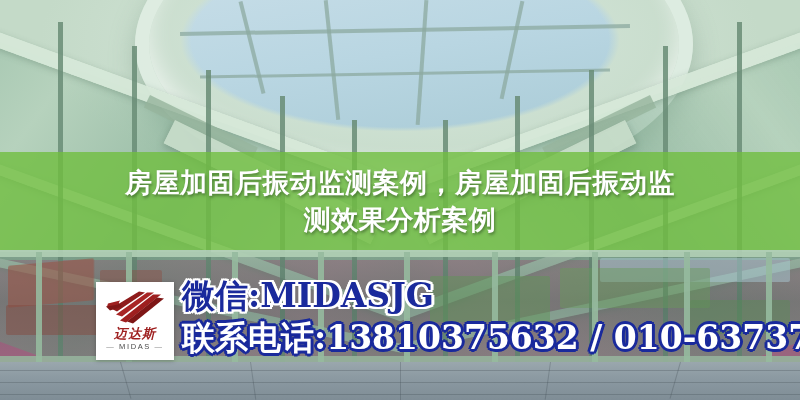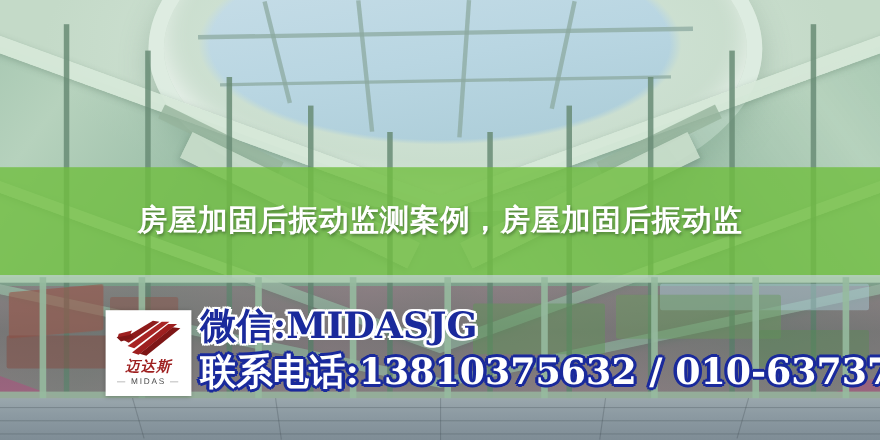--- a/index.html
+++ b/index.html
@@ -270,20 +270,21 @@
       <div class="floor-line" style="left:120px;top:0;width:1px;height:38px;transform:rotate(-16deg);transform-origin:top;"></div>
       <div class="floor-line" style="left:250px;top:0;width:1px;height:38px;transform:rotate(-8deg);transform-origin:top;"></div>
       <div class="floor-line" style="left:400px;top:0;width:1px;height:38px;"></div>
       <div class="floor-line" style="left:550px;top:0;width:1px;height:38px;transform:rotate(8deg);transform-origin:top;"></div>
       <div class="floor-line" style="left:680px;top:0;width:1px;height:38px;transform:rotate(16deg);transform-origin:top;"></div>
     </div>
   </div>
 
   <div class="title-band">
     <div class="title-text">房屋加固后振动监测案例，房屋加固后振动监</div>
+    <div class="title-text">测效果分析案例</div>
   </div>
 
   <div class="overlay">
 
     <div class="logo-card">
       <svg class="logo-mark" viewBox="0 0 120 66" aria-hidden="true">
         <path d="M30 58 L96 6 L112 6 L42 62 Z" fill="#9e1f1f"></path>
         <path d="M44 60 L104 12 L118 14 L56 64 Z" fill="#7e1616"></path>
         <path d="M22 46 L84 2 L98 2 L34 50 Z" fill="#a82424"></path>
         <path d="M12 34 L68 0 L80 2 L24 40 Z" fill="#8e1b1b"></path>

